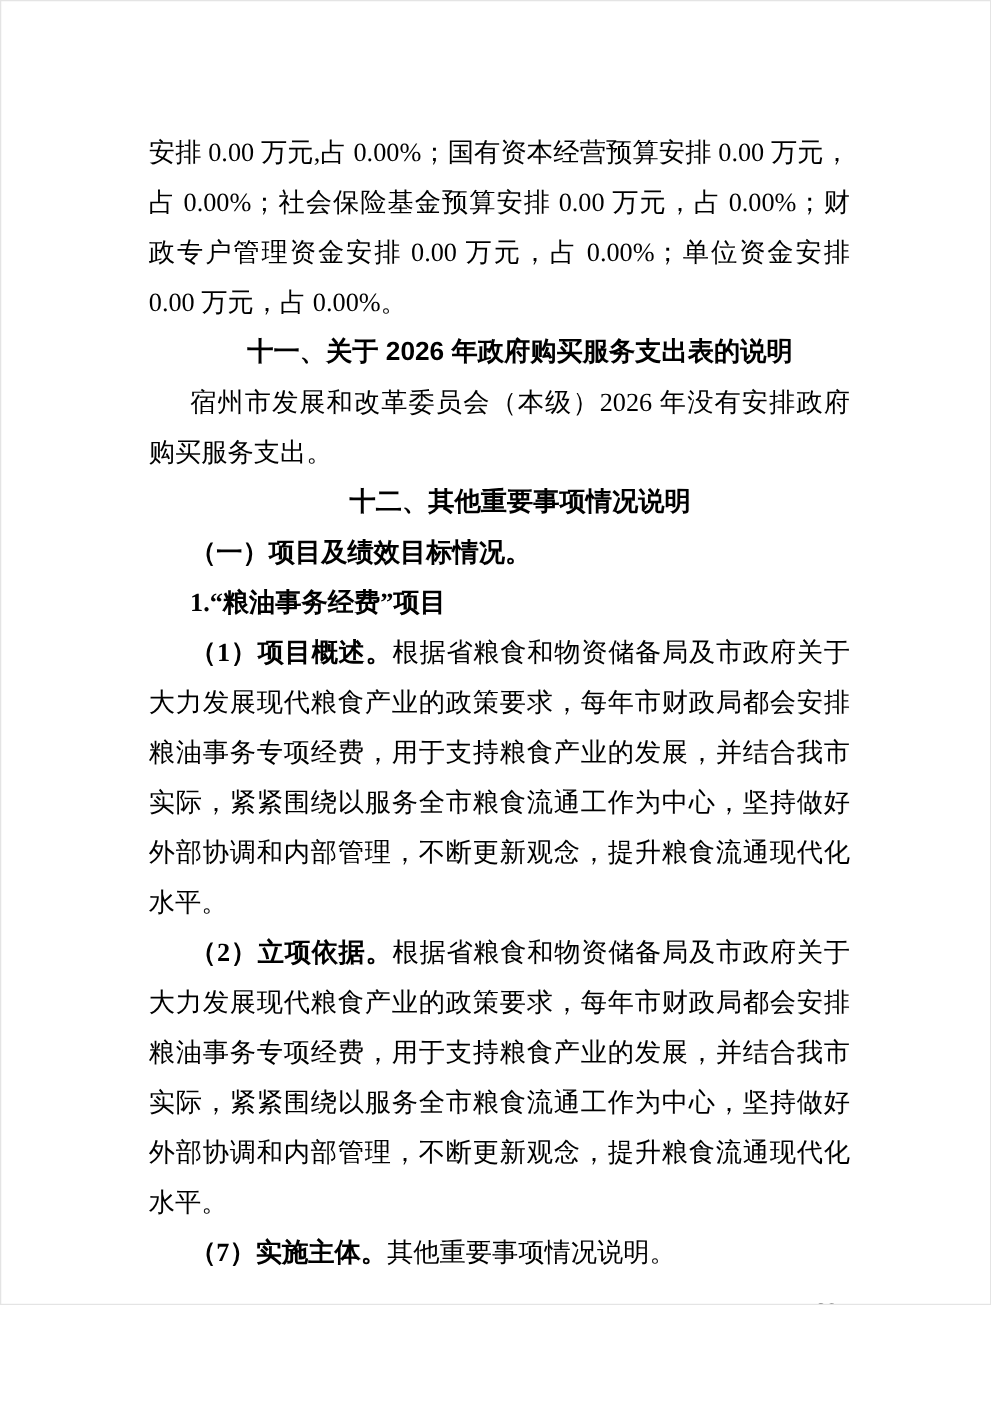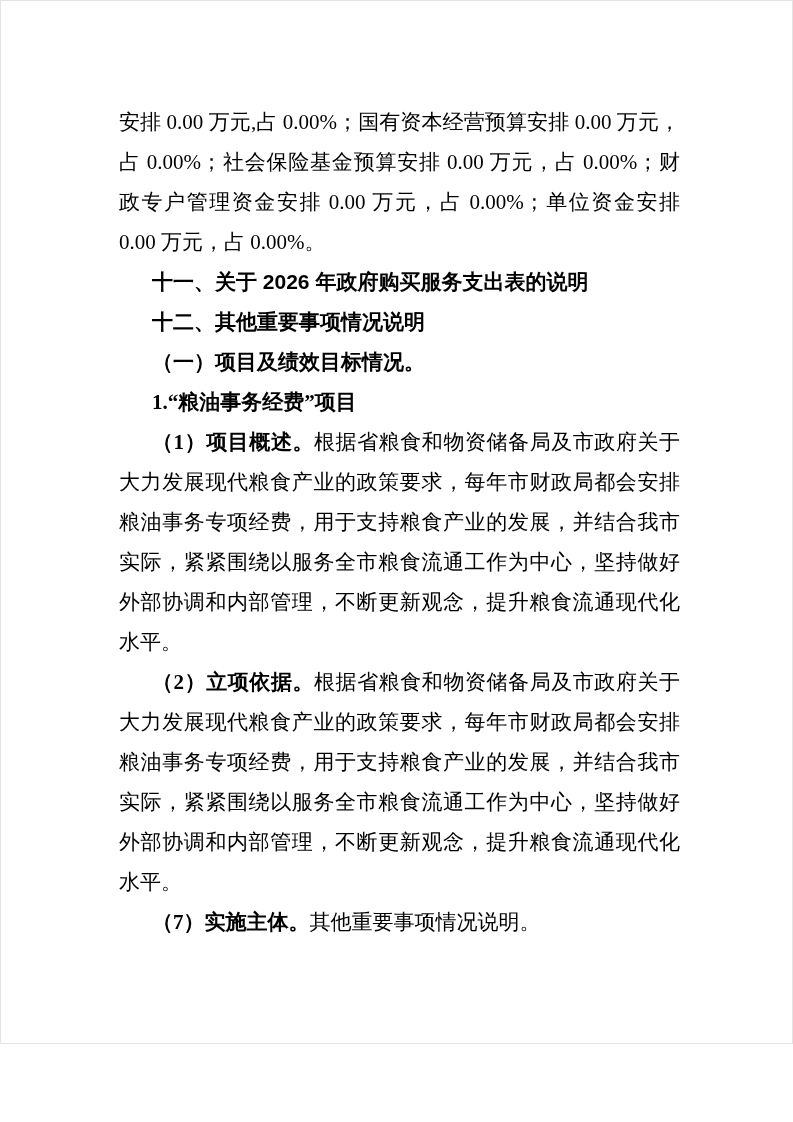--- a/index.html
+++ b/index.html
@@ -31,21 +31,21 @@
     margin: 0;
     padding: 0;
     text-indent: 33px;
   }
   .content p.no-indent {
     text-indent: 0;
   }
   .heading-sans {
     font-weight: bold;
     font-family: "Liberation Sans", "DejaVu Sans", sans-serif;
-    text-align: left;
+    text-align: center;
   }
   .heading-bold {
     font-weight: bold;
   }
   .lead {
     font-weight: bold;
   }
   .page-number {
     position: absolute;
     top: 1038px;
@@ -62,20 +62,21 @@
 <body>
 
 <div class="page">
 
   <div class="content">
 
     <p class="no-indent">安排 0.00 万元,占 0.00%；国有资本经营预算安排 0.00 万元，占 0.00%；社会保险基金预算安排 0.00 万元，占 0.00%；财政专户管理资金安排 0.00 万元，占 0.00%；单位资金安排 0.00 万元，占 0.00%。</p>
 
     <p class="heading-sans">十一、关于 2026 年政府购买服务支出表的说明</p>
 
+    <p>宿州市发展和改革委员会（本级）2026 年没有安排政府购买服务支出。</p>
 
     <p class="heading-sans">十二、其他重要事项情况说明</p>
 
     <p class="heading-bold">（一）项目及绩效目标情况。</p>
 
     <p class="heading-bold">1.“粮油事务经费”项目</p>
 
     <p>
       <span class="lead">（1）项目概述。</span><span>根据省粮食和物资储备局及市政府关于大力发展现代粮食产业的政策要求，每年市财政局都会安排粮油事务专项经费，用于支持粮食产业的发展，并结合我市实际，紧紧围绕以服务全市粮食流通工作为中心，坚持做好外部协调和内部管理，不断更新观念，提升粮食流通现代化水平。</span>
     </p>

